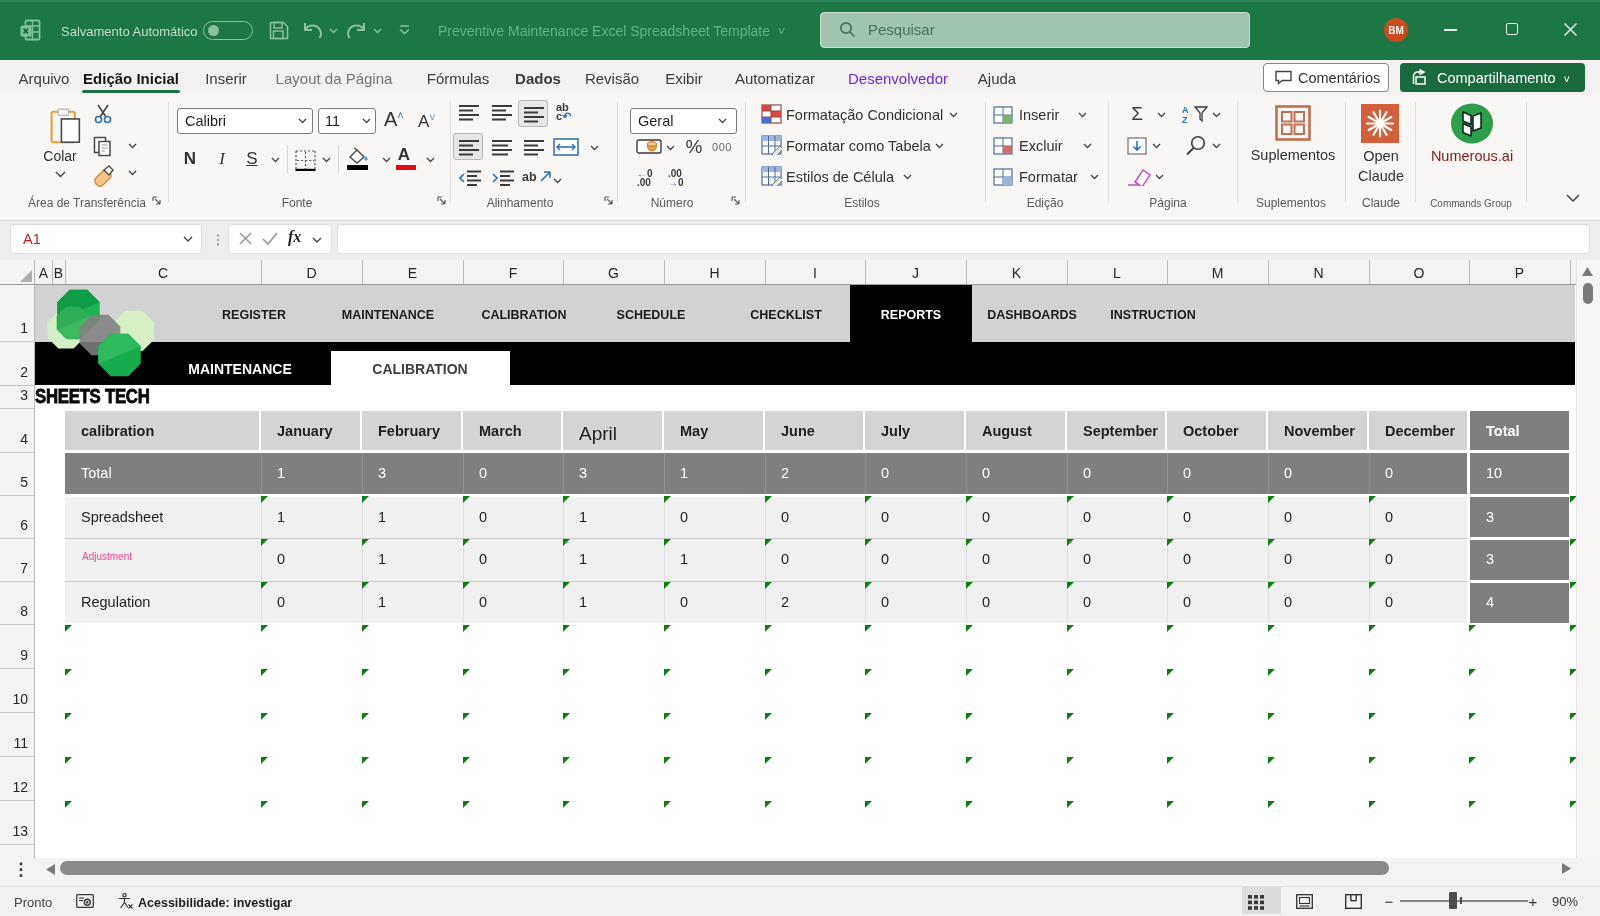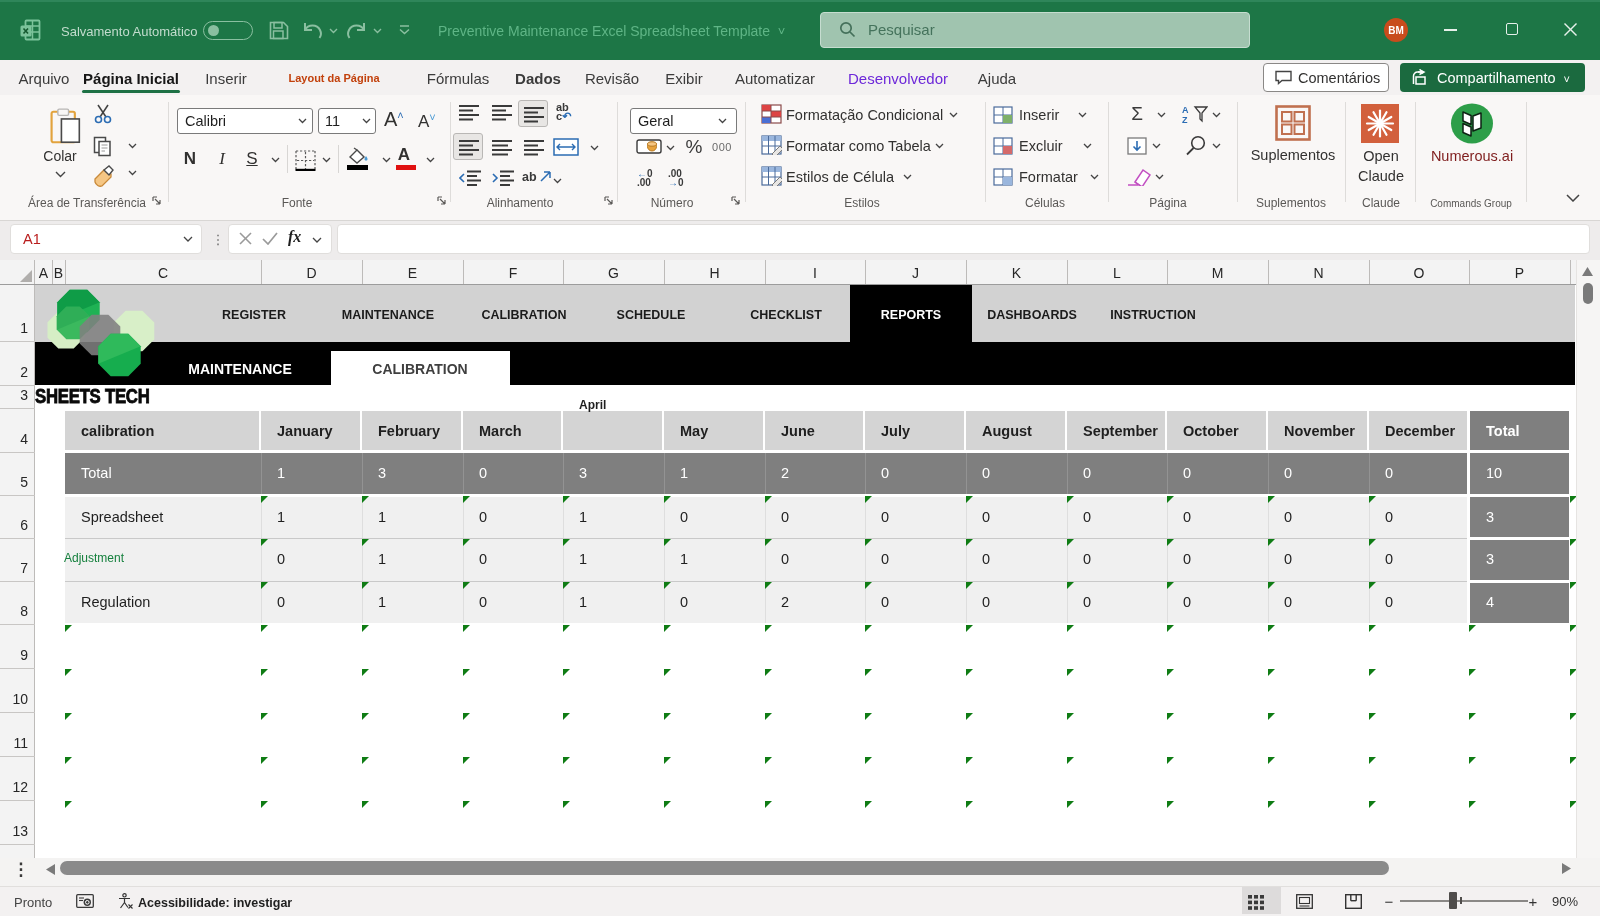--- a/index.html
+++ b/index.html
@@ -56,23 +56,23 @@
 <div class="a ctr" style="left:1396px;top:30px;width:24px;height:24px;border-radius:50%;background:#c84c1c;color:#fff;font-size:10px;font-weight:bold;display:flex;align-items:center;justify-content:center">BM</div>
 <div class="a" style="left:1444px;top:29px;width:13px;height:1.6px;background:#e6f0ea"></div>
 <div class="a" style="left:1506px;top:23px;width:12px;height:12px;border:1.4px solid #e6f0ea;border-radius:2px"></div>
 <svg class="a" style="left:1564px;top:23px" width="13" height="13" viewBox="0 0 13 13">
 <line x1="0.5" y1="0.5" x2="12.5" y2="12.5" stroke="#e6f0ea" stroke-width="1.4"></line>
 <line x1="12.5" y1="0.5" x2="0.5" y2="12.5" stroke="#e6f0ea" stroke-width="1.4"></line>
 </svg>
 </div>
 <div class="a" style="left:0;top:60px;width:1600px;height:35px;background:#f3f1f1"></div>
 <div class="tx ctr" style="left:44px;top:78px;font-size:15px;font-weight:400;color:#3b3b3b">Arquivo</div>
-<div class="tx ctr" style="left:131px;top:78px;font-size:15px;font-weight:700;color:#161616">Página Inicial</div>
+<div class="tx ctr" style="left:131px;top:78px;font-size:15px;font-weight:700;color:#161616">Edição Inicial</div>
 <div class="tx ctr" style="left:226px;top:78px;font-size:15px;font-weight:400;color:#3b3b3b">Inserir</div>
-<div class="tx ctr" style="left:334px;top:78px;font-size:11px;font-weight:700;color:#c2410c">Layout da Página</div>
+<div class="tx ctr" style="left:334px;top:78px;font-size:15px;font-weight:400;color:#737373">Layout da Página</div>
 <div class="tx ctr" style="left:458px;top:78px;font-size:15px;font-weight:400;color:#3b3b3b">Fórmulas</div>
 <div class="tx ctr" style="left:538px;top:78px;font-size:15px;font-weight:700;color:#3b3b3b">Dados</div>
 <div class="tx ctr" style="left:612px;top:78px;font-size:15px;font-weight:400;color:#3b3b3b">Revisão</div>
 <div class="tx ctr" style="left:684px;top:78px;font-size:15px;font-weight:400;color:#3b3b3b">Exibir</div>
 <div class="tx ctr" style="left:775px;top:78px;font-size:15px;font-weight:400;color:#3b3b3b">Automatizar</div>
 <div class="tx ctr" style="left:898px;top:78px;font-size:15px;font-weight:400;color:#6d28d9">Desenvolvedor</div>
 <div class="tx ctr" style="left:997px;top:78px;font-size:15px;font-weight:400;color:#3b3b3b">Ajuda</div>
 <div class="a" style="left:82px;top:90px;width:98px;height:3px;background:#1e7145;border-radius:2px"></div>
 <div class="a" style="left:1263px;top:63px;width:126px;height:29px;background:#fff;border:1px solid #8a8886;border-radius:4px"></div>
 <svg class="a" style="left:1275px;top:70px" width="17" height="15" viewBox="0 0 17 15">
@@ -97,21 +97,21 @@
 <div class="a" style="left:1108px;top:7px;width:1px;height:100px;background:#dedcda"></div>
 <div class="a" style="left:1237px;top:7px;width:1px;height:100px;background:#dedcda"></div>
 <div class="a" style="left:1345px;top:7px;width:1px;height:100px;background:#dedcda"></div>
 <div class="a" style="left:1415px;top:7px;width:1px;height:100px;background:#dedcda"></div>
 <div class="a" style="left:1526px;top:7px;width:1px;height:100px;background:#dedcda"></div>
 <div class="tx ctr" style="left:87px;top:108px;font-size:12px;color:#5a5856">Área de Transferência</div>
 <div class="tx ctr" style="left:297px;top:108px;font-size:12px;color:#5a5856">Fonte</div>
 <div class="tx ctr" style="left:520px;top:108px;font-size:12px;color:#5a5856">Alinhamento</div>
 <div class="tx ctr" style="left:672px;top:108px;font-size:12px;color:#5a5856">Número</div>
 <div class="tx ctr" style="left:862px;top:108px;font-size:12px;color:#5a5856">Estilos</div>
-<div class="tx ctr" style="left:1045px;top:108px;font-size:12px;color:#5a5856">Células</div>
+<div class="tx ctr" style="left:1045px;top:108px;font-size:12px;color:#5a5856">Edição</div>
 <div class="tx ctr" style="left:1168px;top:108px;font-size:12px;color:#5a5856">Página</div>
 <div class="tx ctr" style="left:1291px;top:108px;font-size:12px;color:#5a5856">Suplementos</div>
 <div class="tx ctr" style="left:1381px;top:108px;font-size:12px;color:#5a5856">Claude</div>
 <div class="tx ctr" style="left:1471px;top:108px;font-size:10px;color:#5a5856">Commands Group</div>
 <svg class="a" style="left:152px;top:101px" width="10" height="10" viewBox="0 0 10 10">
 <path d="M1 1 h4 M1 1 v4 M3 3 l5 5 M8 8 v-4 M8 8 h-4" stroke="#5a5856" stroke-width="1.2" fill="none"></path>
     </svg>
 <svg class="a" style="left:437px;top:101px" width="10" height="10" viewBox="0 0 10 10">
 <path d="M1 1 h4 M1 1 v4 M3 3 l5 5 M8 8 v-4 M8 8 h-4" stroke="#5a5856" stroke-width="1.2" fill="none"></path>
     </svg>
@@ -541,21 +541,21 @@
 <div class="a" style="left:966px;top:411px;width:98.5px;height:39px;background:#d4d4d4"></div>
 <div class="a" style="left:1067px;top:411px;width:97.5px;height:39px;background:#d4d4d4"></div>
 <div class="a" style="left:1167px;top:411px;width:98.5px;height:39px;background:#d4d4d4"></div>
 <div class="a" style="left:1268px;top:411px;width:98.5px;height:39px;background:#d4d4d4"></div>
 <div class="a" style="left:1369px;top:411px;width:97.5px;height:39px;background:#d4d4d4"></div>
 <div class="a" style="left:1470px;top:411px;width:98.5px;height:39px;background:#7f7f7f"></div>
 <div class="tx" style="left:81px;top:423px;font-size:14.5px;font-weight:bold;color:#1f1f1f">calibration</div>
 <div class="tx" style="left:277px;top:423px;font-size:14.5px;font-weight:bold;color:#1f1f1f">January</div>
 <div class="tx" style="left:378px;top:423px;font-size:14.5px;font-weight:bold;color:#1f1f1f">February</div>
 <div class="tx" style="left:479px;top:423px;font-size:14.5px;font-weight:bold;color:#1f1f1f">March</div>
-<div class="tx" style="left:579px;top:398px;font-size:12px;font-weight:bold;color:#1f1f1f">April</div>
+<div class="tx" style="left:579px;top:423px;font-size:19px;font-weight:normal;color:#1f1f1f">April</div>
 <div class="tx" style="left:680px;top:423px;font-size:14.5px;font-weight:bold;color:#1f1f1f">May</div>
 <div class="tx" style="left:781px;top:423px;font-size:14.5px;font-weight:bold;color:#1f1f1f">June</div>
 <div class="tx" style="left:881px;top:423px;font-size:14.5px;font-weight:bold;color:#1f1f1f">July</div>
 <div class="tx" style="left:982px;top:423px;font-size:14.5px;font-weight:bold;color:#1f1f1f">August</div>
 <div class="tx" style="left:1083px;top:423px;font-size:14.5px;font-weight:bold;color:#1f1f1f">September</div>
 <div class="tx" style="left:1183px;top:423px;font-size:14.5px;font-weight:bold;color:#1f1f1f">October</div>
 <div class="tx" style="left:1284px;top:423px;font-size:14.5px;font-weight:bold;color:#1f1f1f">November</div>
 <div class="tx" style="left:1385px;top:423px;font-size:14.5px;font-weight:bold;color:#1f1f1f">December</div>
 <div class="tx" style="left:1486px;top:423px;font-size:14.5px;font-weight:bold;color:#fff">Total</div>
 <div class="a" style="left:65px;top:452.5px;width:1401.5px;height:41.5px;background:#7f7f7f"></div>
@@ -609,21 +609,21 @@
 <div class="tx" style="left:680px;top:508.5px;font-size:14.5px;color:#1f1f1f">0</div>
 <div class="tx" style="left:781px;top:508.5px;font-size:14.5px;color:#1f1f1f">0</div>
 <div class="tx" style="left:881px;top:508.5px;font-size:14.5px;color:#1f1f1f">0</div>
 <div class="tx" style="left:982px;top:508.5px;font-size:14.5px;color:#1f1f1f">0</div>
 <div class="tx" style="left:1083px;top:508.5px;font-size:14.5px;color:#1f1f1f">0</div>
 <div class="tx" style="left:1183px;top:508.5px;font-size:14.5px;color:#1f1f1f">0</div>
 <div class="tx" style="left:1284px;top:508.5px;font-size:14.5px;color:#1f1f1f">0</div>
 <div class="tx" style="left:1385px;top:508.5px;font-size:14.5px;color:#1f1f1f">0</div>
 <div class="a" style="left:1470px;top:496.5px;width:98.5px;height:40.5px;background:#7f7f7f"></div>
 <div class="tx" style="left:1486px;top:508.5px;font-size:14.5px;color:#fff">3</div>
-<div class="tx" style="left:64px;top:551px;font-size:12px;color:#15803d">Adjustment</div>
+<div class="tx" style="left:82px;top:551px;font-size:10px;color:#ec4899">Adjustment</div>
 <div class="tx" style="left:277px;top:551px;font-size:14.5px;color:#1f1f1f">0</div>
 <div class="tx" style="left:378px;top:551px;font-size:14.5px;color:#1f1f1f">1</div>
 <div class="tx" style="left:479px;top:551px;font-size:14.5px;color:#1f1f1f">0</div>
 <div class="tx" style="left:579px;top:551px;font-size:14.5px;color:#1f1f1f">1</div>
 <div class="tx" style="left:680px;top:551px;font-size:14.5px;color:#1f1f1f">1</div>
 <div class="tx" style="left:781px;top:551px;font-size:14.5px;color:#1f1f1f">0</div>
 <div class="tx" style="left:881px;top:551px;font-size:14.5px;color:#1f1f1f">0</div>
 <div class="tx" style="left:982px;top:551px;font-size:14.5px;color:#1f1f1f">0</div>
 <div class="tx" style="left:1083px;top:551px;font-size:14.5px;color:#1f1f1f">0</div>
 <div class="tx" style="left:1183px;top:551px;font-size:14.5px;color:#1f1f1f">0</div>

